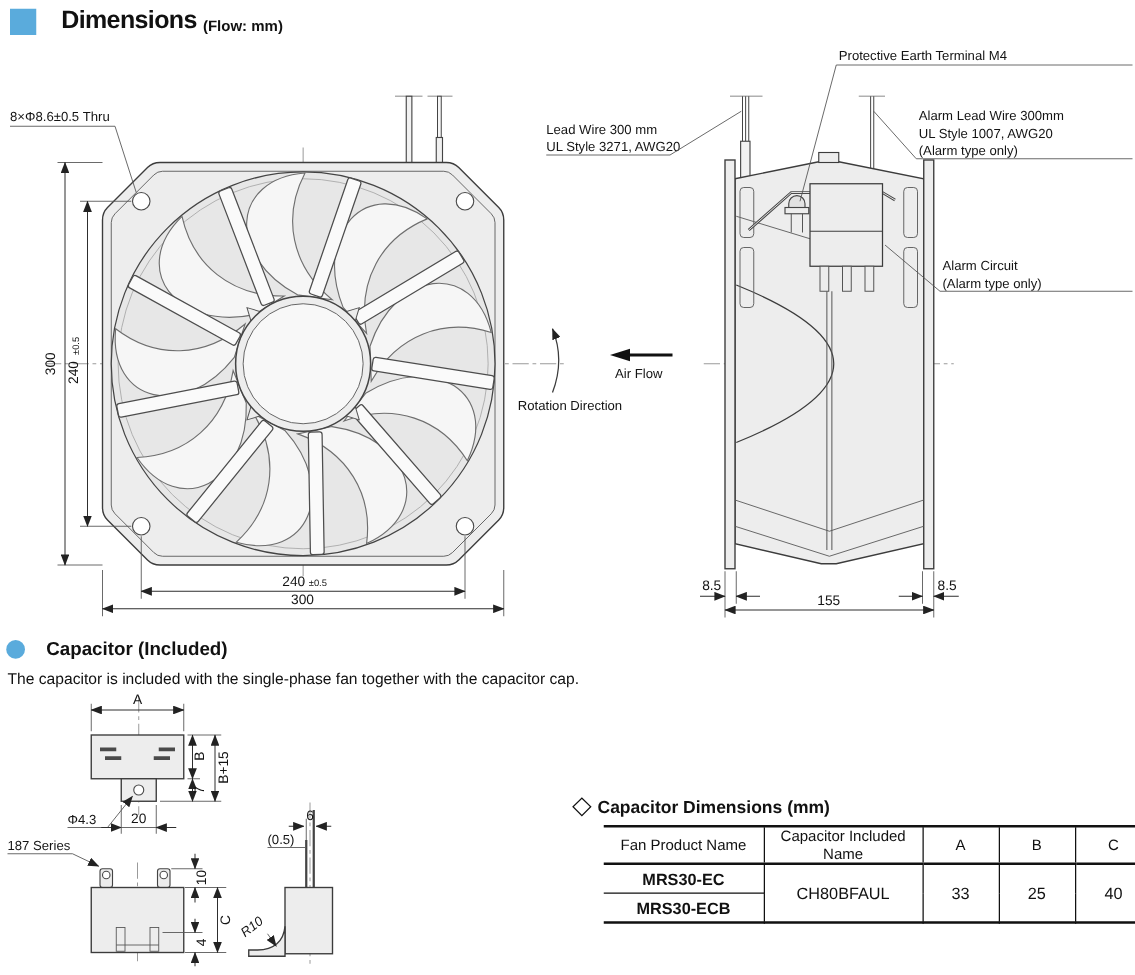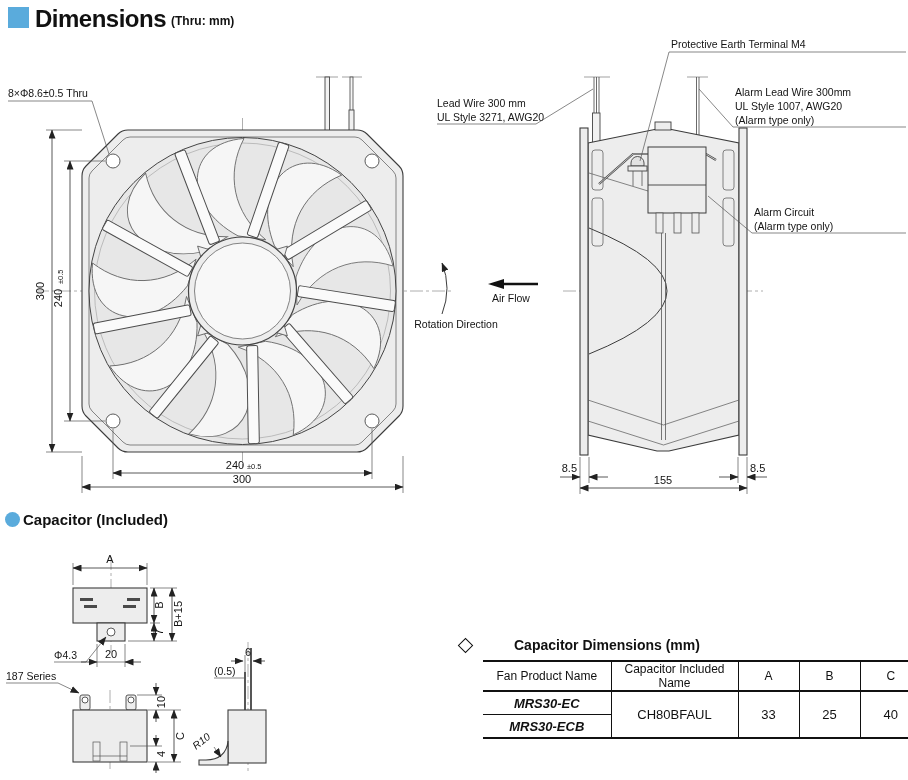--- a/index.html
+++ b/index.html
@@ -1,39 +1,39 @@
 <!DOCTYPE html>
 <html><head>
 <meta charset="utf-8">
 <style>
   html,body { margin:0; padding:0; background:#fff; }
   .page { position:relative; width:908px; height:780px; background:#fff; overflow:hidden;
           font-family:"Liberation Sans", sans-serif; color:#111; }
   .hdr { position:absolute; top:5px; left:8px; display:flex; align-items:flex-start; }
   .hdr .sq { width:21px; height:21px; background:#5aabdc; margin-top:2px; }
-  .hdr .t { font-size:24px; font-weight:bold; margin-left:6px; letter-spacing:-0.5px; }
+  .hdr .t { font-size:20px; font-weight:bold; margin-left:20px; letter-spacing:-0.5px; }
   .hdr .u { font-size:12px; font-weight:bold; margin-left:5px; margin-top:9px; }
   .cap-hdr { position:absolute; left:5px; top:511px; display:flex; align-items:center; }
   .cap-hdr .ci { width:15px; height:15px; border-radius:50%; background:#5aabdc; }
-  .cap-hdr .t { font-size:15px; font-weight:bold; margin-left:3px; }
+  .cap-hdr .t { font-size:15px; font-weight:bold; margin-left:17px; }
   .cap-desc { position:absolute; left:6px; top:536px; font-size:12.5px; }
   .tbl-hdr { position:absolute; left:458px; top:637px; display:flex; align-items:center;
-             font-weight:bold; font-size:14px;gap:36px; }
+             font-weight:bold; font-size:14px; }
   .diamond { width:9px; height:9px; border:1.5px solid #111; transform:rotate(45deg);
              margin:0 7px 0 2px; background:#fff; }
   table.cap { position:absolute; left:483px; top:660px; width:438px; border-collapse:collapse;
               table-layout:fixed; border-top:2.5px solid #111; border-bottom:2.5px solid #111;
               font-size:12px; }
   table.cap th { font-weight:normal; border-bottom:2px solid #111; height:28px; }
   table.cap td { height:22px; font-size:13px; }
   table.cap th, table.cap td { border-left:1px solid #111; border-right:1px solid #111;
               text-align:center; vertical-align:middle; padding:0; }
   table.cap th:first-child, table.cap td:first-child { border-left:none; }
   table.cap th:last-child, table.cap td.last { border-right:none; }
-  table.cap td.fan { font-weight:bold; font-size:13px;font-style:italic; }
+  table.cap td.fan { font-weight:bold; font-size:13px; }
   table.cap tr.r1 td.fan { border-bottom:1px solid #111; }
   svg.draw { position:absolute; left:0; top:0; }
   svg text { font-family:"Liberation Sans", sans-serif; fill:#141414; }
   .lbl { font-size:10.5px; }
   .dim { font-size:11px; }
   .dims { font-size:7.5px; }
   .it { font-style:italic; }
   .ln   { stroke:#3c3c3c; stroke-width:1; fill:none; }
   .fillg{ fill:#ededed; stroke:#3c3c3c; stroke-width:1.1; }
   .fillw{ fill:#ffffff; stroke:#4a4a4a; stroke-width:0.9; }
@@ -46,21 +46,21 @@
   .tick { stroke:#b0b0b0; stroke-width:1.2; }
 </style>
 </head>
 <body>
 
 <div class="page">
 
   <div class="hdr">
     <div class="sq"></div>
     <div class="t">Dimensions</div>
-    <div class="u">(Thru: mm)</div>
+    <div class="u">(Flow: mm)</div>
   </div>
 
   <svg class="draw" width="908" height="780" viewBox="0 0 908 780">
     <defs>
       <marker id="arr" markerUnits="userSpaceOnUse" markerWidth="9" markerHeight="7" refX="8.5" refY="3.5" orient="auto-start-reverse">
         <path d="M0 0 L9 3.5 L0 7 Z" fill="#222"></path>
       </marker>
     </defs>
 
     <g>
@@ -387,20 +387,21 @@
         </g>
         <line class="thin" x1="214" y1="747" x2="221" y2="757" marker-end="url(#arr)"></line>
       </g>
     </g>
   </svg>
 
   <div class="cap-hdr">
     <div class="ci"></div>
     <div class="t">Capacitor (Included)</div>
   </div>
+  <div class="cap-desc">The capacitor is included with the single-phase fan together with the capacitor cap.</div>
 
   <div class="tbl-hdr">
     <div class="diamond"></div>
     <span>Capacitor Dimensions (mm)</span>
   </div>
   <table class="cap">
     <colgroup>
         <col style="width:128px">
         <col style="width:127px">
         <col style="width:61px">

